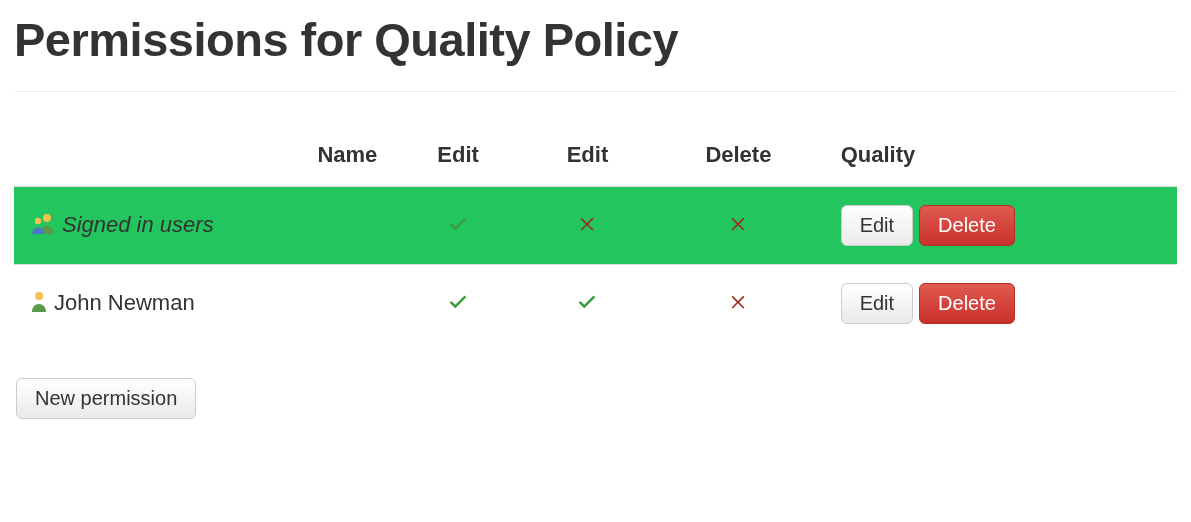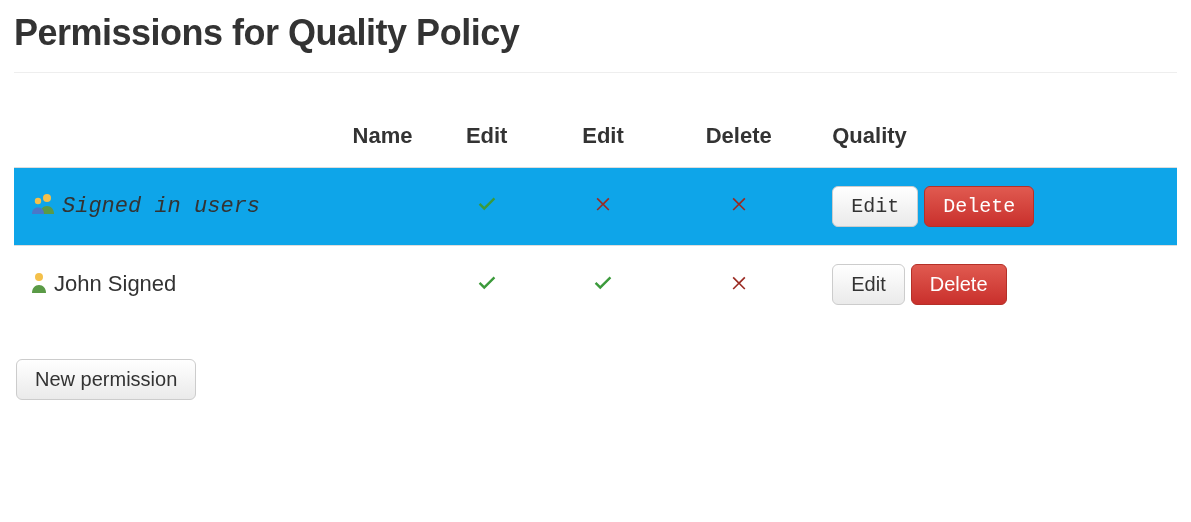--- a/index.html
+++ b/index.html
@@ -5,45 +5,44 @@
     * { box-sizing: border-box; }
     body {
       margin: 0;
       padding: 0 14px;
       font-family: "Helvetica Neue", Helvetica, Arial, sans-serif;
       color: #333;
       background: #fff;
       width: 1191px;
     }
     h1 {
-      font-size: 36px;
+      font-size: 47px;
       font-weight: 700;
-      margin: 12px 0 18px 0;
+      margin: 12px 0 24px 0;
       letter-spacing: -0.5px;
     }
     .rule {
       border-top: 1px solid #eee;
       margin-bottom: 36px;
     }
     table {
       width: 100%;
       border-collapse: collapse;
       font-size: 22px;
     }
     thead th {
       text-align: right;
       font-weight: 700;
       padding: 14px 16px 18px 16px;
     }
     tbody tr {
       border-top: 1px solid #ddd;
     }
     tbody tr:first-child {
-      background: #0ea5e9;
-      font-family: Liberation Mono, monospace;
+      background: #22c55e;
     }
     tbody td {
       padding: 18px 16px;
       vertical-align: middle;
     }
     .col-show, .col-edit, .col-delete { text-align: center; }
     .col-actions { text-align: left; padding-right: 10px; }
     thead th.col-actions { }
     tbody td.col-actions { white-space: nowrap; }
 
@@ -108,21 +107,21 @@
             </svg></span></td>
         <td class="col-delete"><span class="cross"><svg width="20" height="20" viewBox="0 0 24 24">
               <path fill="#9a2a22" d="M18.3 5.71L12 12.01l-6.3-6.3L4.29 7.12l6.3 6.3-6.3 6.29 1.41 1.42L12 14.83l6.3 6.3 1.41-1.42-6.3-6.29 6.3-6.3z"></path>
             </svg></span></td>
         <td class="col-actions"><button class="btn">Edit</button><button class="btn btn-danger">Delete</button></td>
       </tr>
       <tr>
         <td class="col-name name-cell"><span class="icon-wrap"><svg width="18" height="22" viewBox="0 0 18 22">
               <circle cx="9" cy="6" r="4" fill="#f4c04a"></circle>
               <path d="M2 22c0-5 3-8 7-8s7 3 7 8z" fill="#5a9a46"></path>
-            </svg></span><span class="name-text">John Signed</span></td>
+            </svg></span><span class="name-text">John Newman</span></td>
         <td class="col-show"><span class="check"><svg width="22" height="22" viewBox="0 0 24 24">
               <path fill="#3b9a3b" d="M9 16.2l-4.2-4.2L3 13.8 9 19.8 21 7.8l-1.8-1.8z"></path>
             </svg></span></td>
         <td class="col-edit"><span class="check"><svg width="22" height="22" viewBox="0 0 24 24">
               <path fill="#3b9a3b" d="M9 16.2l-4.2-4.2L3 13.8 9 19.8 21 7.8l-1.8-1.8z"></path>
             </svg></span></td>
         <td class="col-delete"><span class="cross"><svg width="20" height="20" viewBox="0 0 24 24">
               <path fill="#9a2a22" d="M18.3 5.71L12 12.01l-6.3-6.3L4.29 7.12l6.3 6.3-6.3 6.29 1.41 1.42L12 14.83l6.3 6.3 1.41-1.42-6.3-6.29 6.3-6.3z"></path>
             </svg></span></td>
         <td class="col-actions"><button class="btn">Edit</button><button class="btn btn-danger">Delete</button></td>

